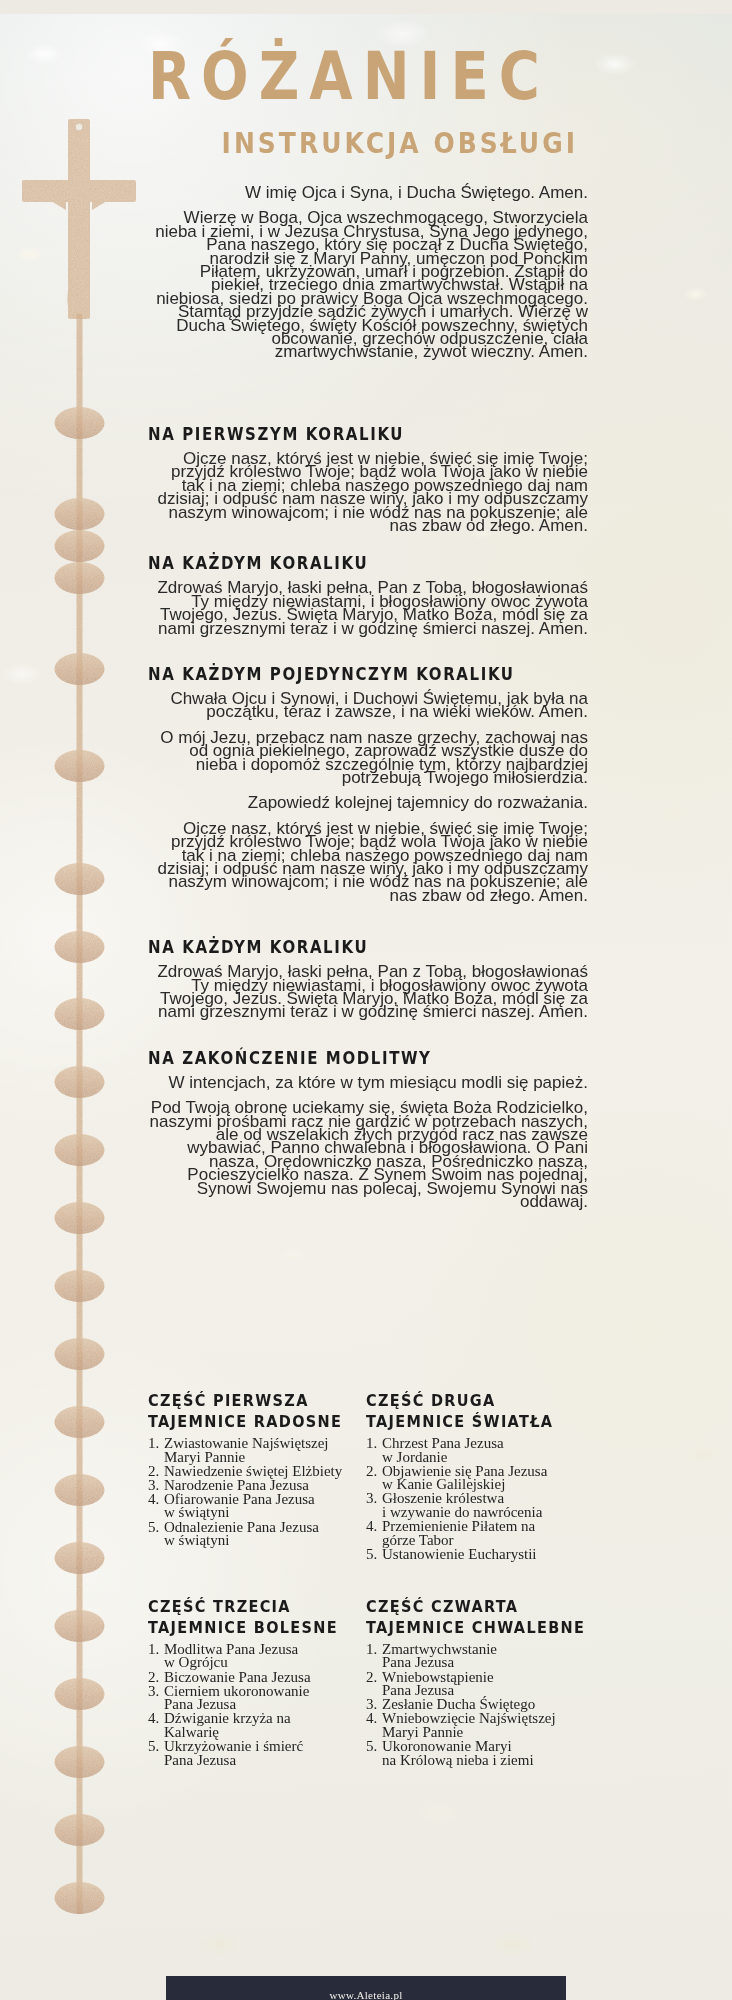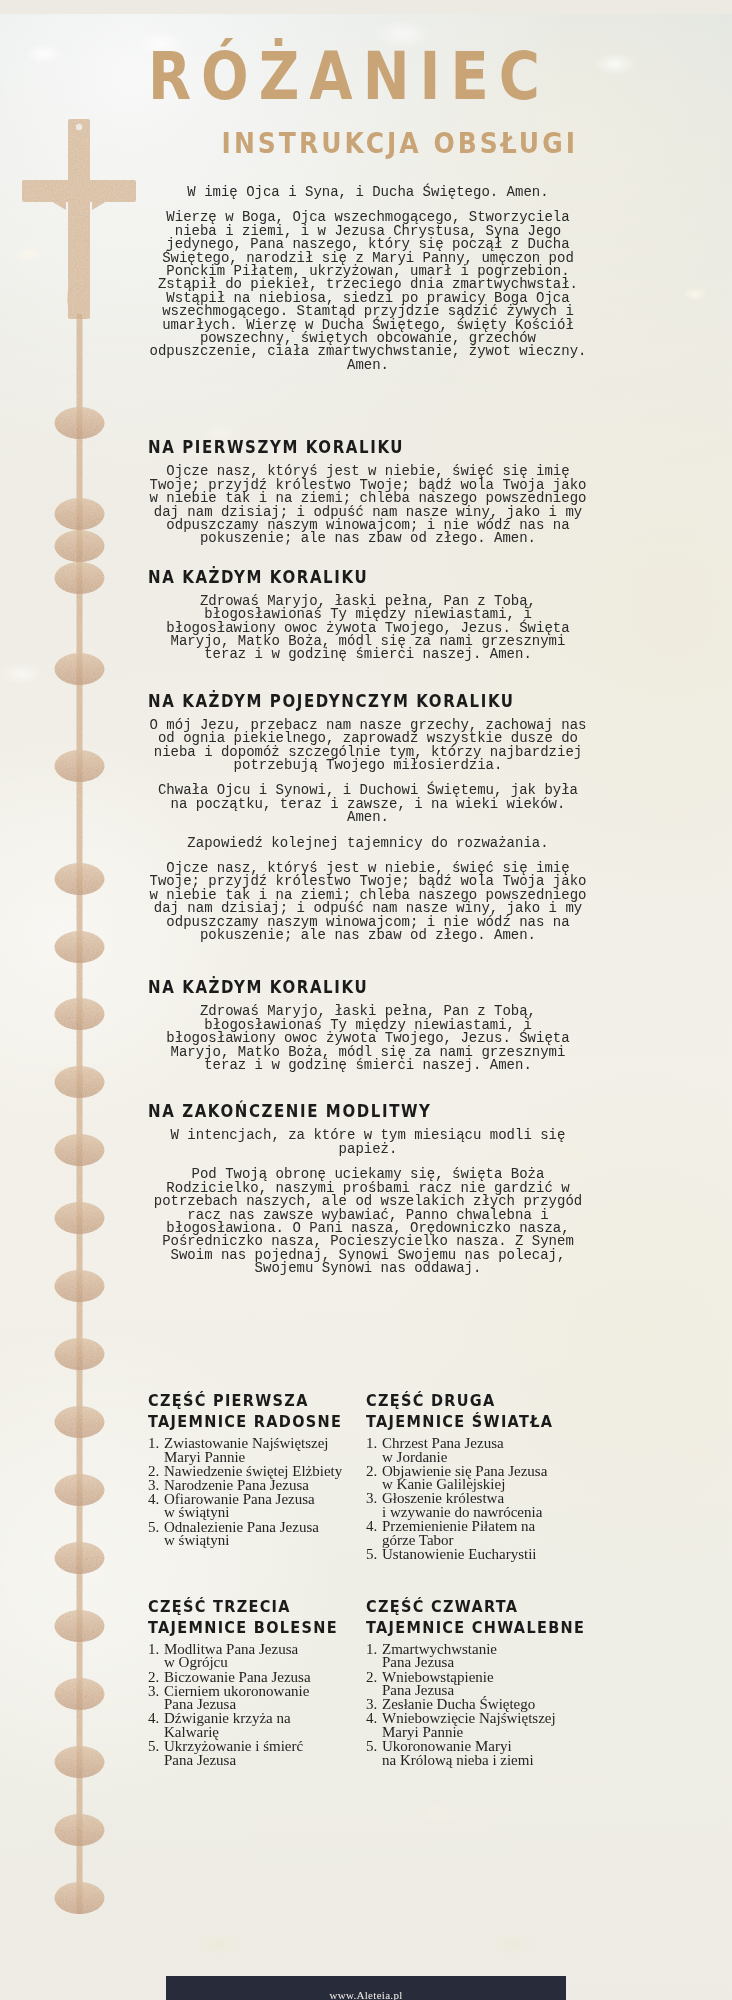--- a/index.html
+++ b/index.html
@@ -83,26 +83,26 @@
     text-align: right;
     width: 430px;
     transform: scaleY(1.12);
     transform-origin: right top;
   }
 
   
   .content { position: absolute; left: 148px; top: 172px; width: 440px; }
 
   .para {
-    font-family: Liberation Mono, monospace;
-    font-size: 14px;
+    font-family: Liberation Sans, sans-serif;
+    font-size: 17px;
     line-height: 13.4px;
     color: #2a2a2a;
     margin-bottom: 12px;
-    text-align: center;
+    text-align: right;
   }
   .para:last-child { margin-bottom: 0; }
 
   .section { margin-top: 0; }
 
   h2.sec-head {
     font-family: "DejaVu Sans", sans-serif;
     font-weight: 700;
     font-size: 15px;
     letter-spacing: 1.6px;
@@ -261,22 +261,22 @@
       <div class="para">Ojcze nasz, któryś jest w niebie, święć się imię Twoje; przyjdź królestwo Twoje; bądź wola Twoja jako w niebie tak i na ziemi; chleba naszego powszedniego daj nam dzisiaj; i odpuść nam nasze winy, jako i my odpuszczamy naszym winowajcom; i nie wódź nas na pokuszenie; ale nas zbaw od złego. Amen.</div>
     </div>
 
     <div class="section" style="margin-top:24px;">
       <h2 class="sec-head">NA KAŻDYM KORALIKU</h2>
       <div class="para">Zdrowaś Maryjo, łaski pełna, Pan z Tobą, błogosławionaś Ty między niewiastami, i błogosławiony owoc żywota Twojego, Jezus. Święta Maryjo, Matko Boża, módl się za nami grzesznymi teraz i w godzinę śmierci naszej. Amen.</div>
     </div>
 
     <div class="section" style="margin-top:32px;">
       <h2 class="sec-head">NA KAŻDYM POJEDYNCZYM KORALIKU</h2>
+      <div class="para">Chwała Ojcu i Synowi, i Duchowi Świętemu, jak była na początku, teraz i zawsze, i na wieki wieków. Amen.</div>
       <div class="para">O mój Jezu, przebacz nam nasze grzechy, zachowaj nas od ognia piekielnego, zaprowadź wszystkie dusze do nieba i dopomóż szczególnie tym, którzy najbardziej potrzebują Twojego miłosierdzia.</div>
-      <div class="para">Chwała Ojcu i Synowi, i Duchowi Świętemu, jak była na początku, teraz i zawsze, i na wieki wieków. Amen.</div>
       <div class="para">Zapowiedź kolejnej tajemnicy do rozważania.</div>
       <div class="para">Ojcze nasz, któryś jest w niebie, święć się imię Twoje; przyjdź królestwo Twoje; bądź wola Twoja jako w niebie tak i na ziemi; chleba naszego powszedniego daj nam dzisiaj; i odpuść nam nasze winy, jako i my odpuszczamy naszym winowajcom; i nie wódź nas na pokuszenie; ale nas zbaw od złego. Amen.</div>
     </div>
 
     <div class="section" style="margin-top:38px;">
       <h2 class="sec-head">NA KAŻDYM KORALIKU</h2>
       <div class="para">Zdrowaś Maryjo, łaski pełna, Pan z Tobą, błogosławionaś Ty między niewiastami, i błogosławiony owoc żywota Twojego, Jezus. Święta Maryjo, Matko Boża, módl się za nami grzesznymi teraz i w godzinę śmierci naszej. Amen.</div>
     </div>
 
     <div class="section" style="margin-top:32px;">

